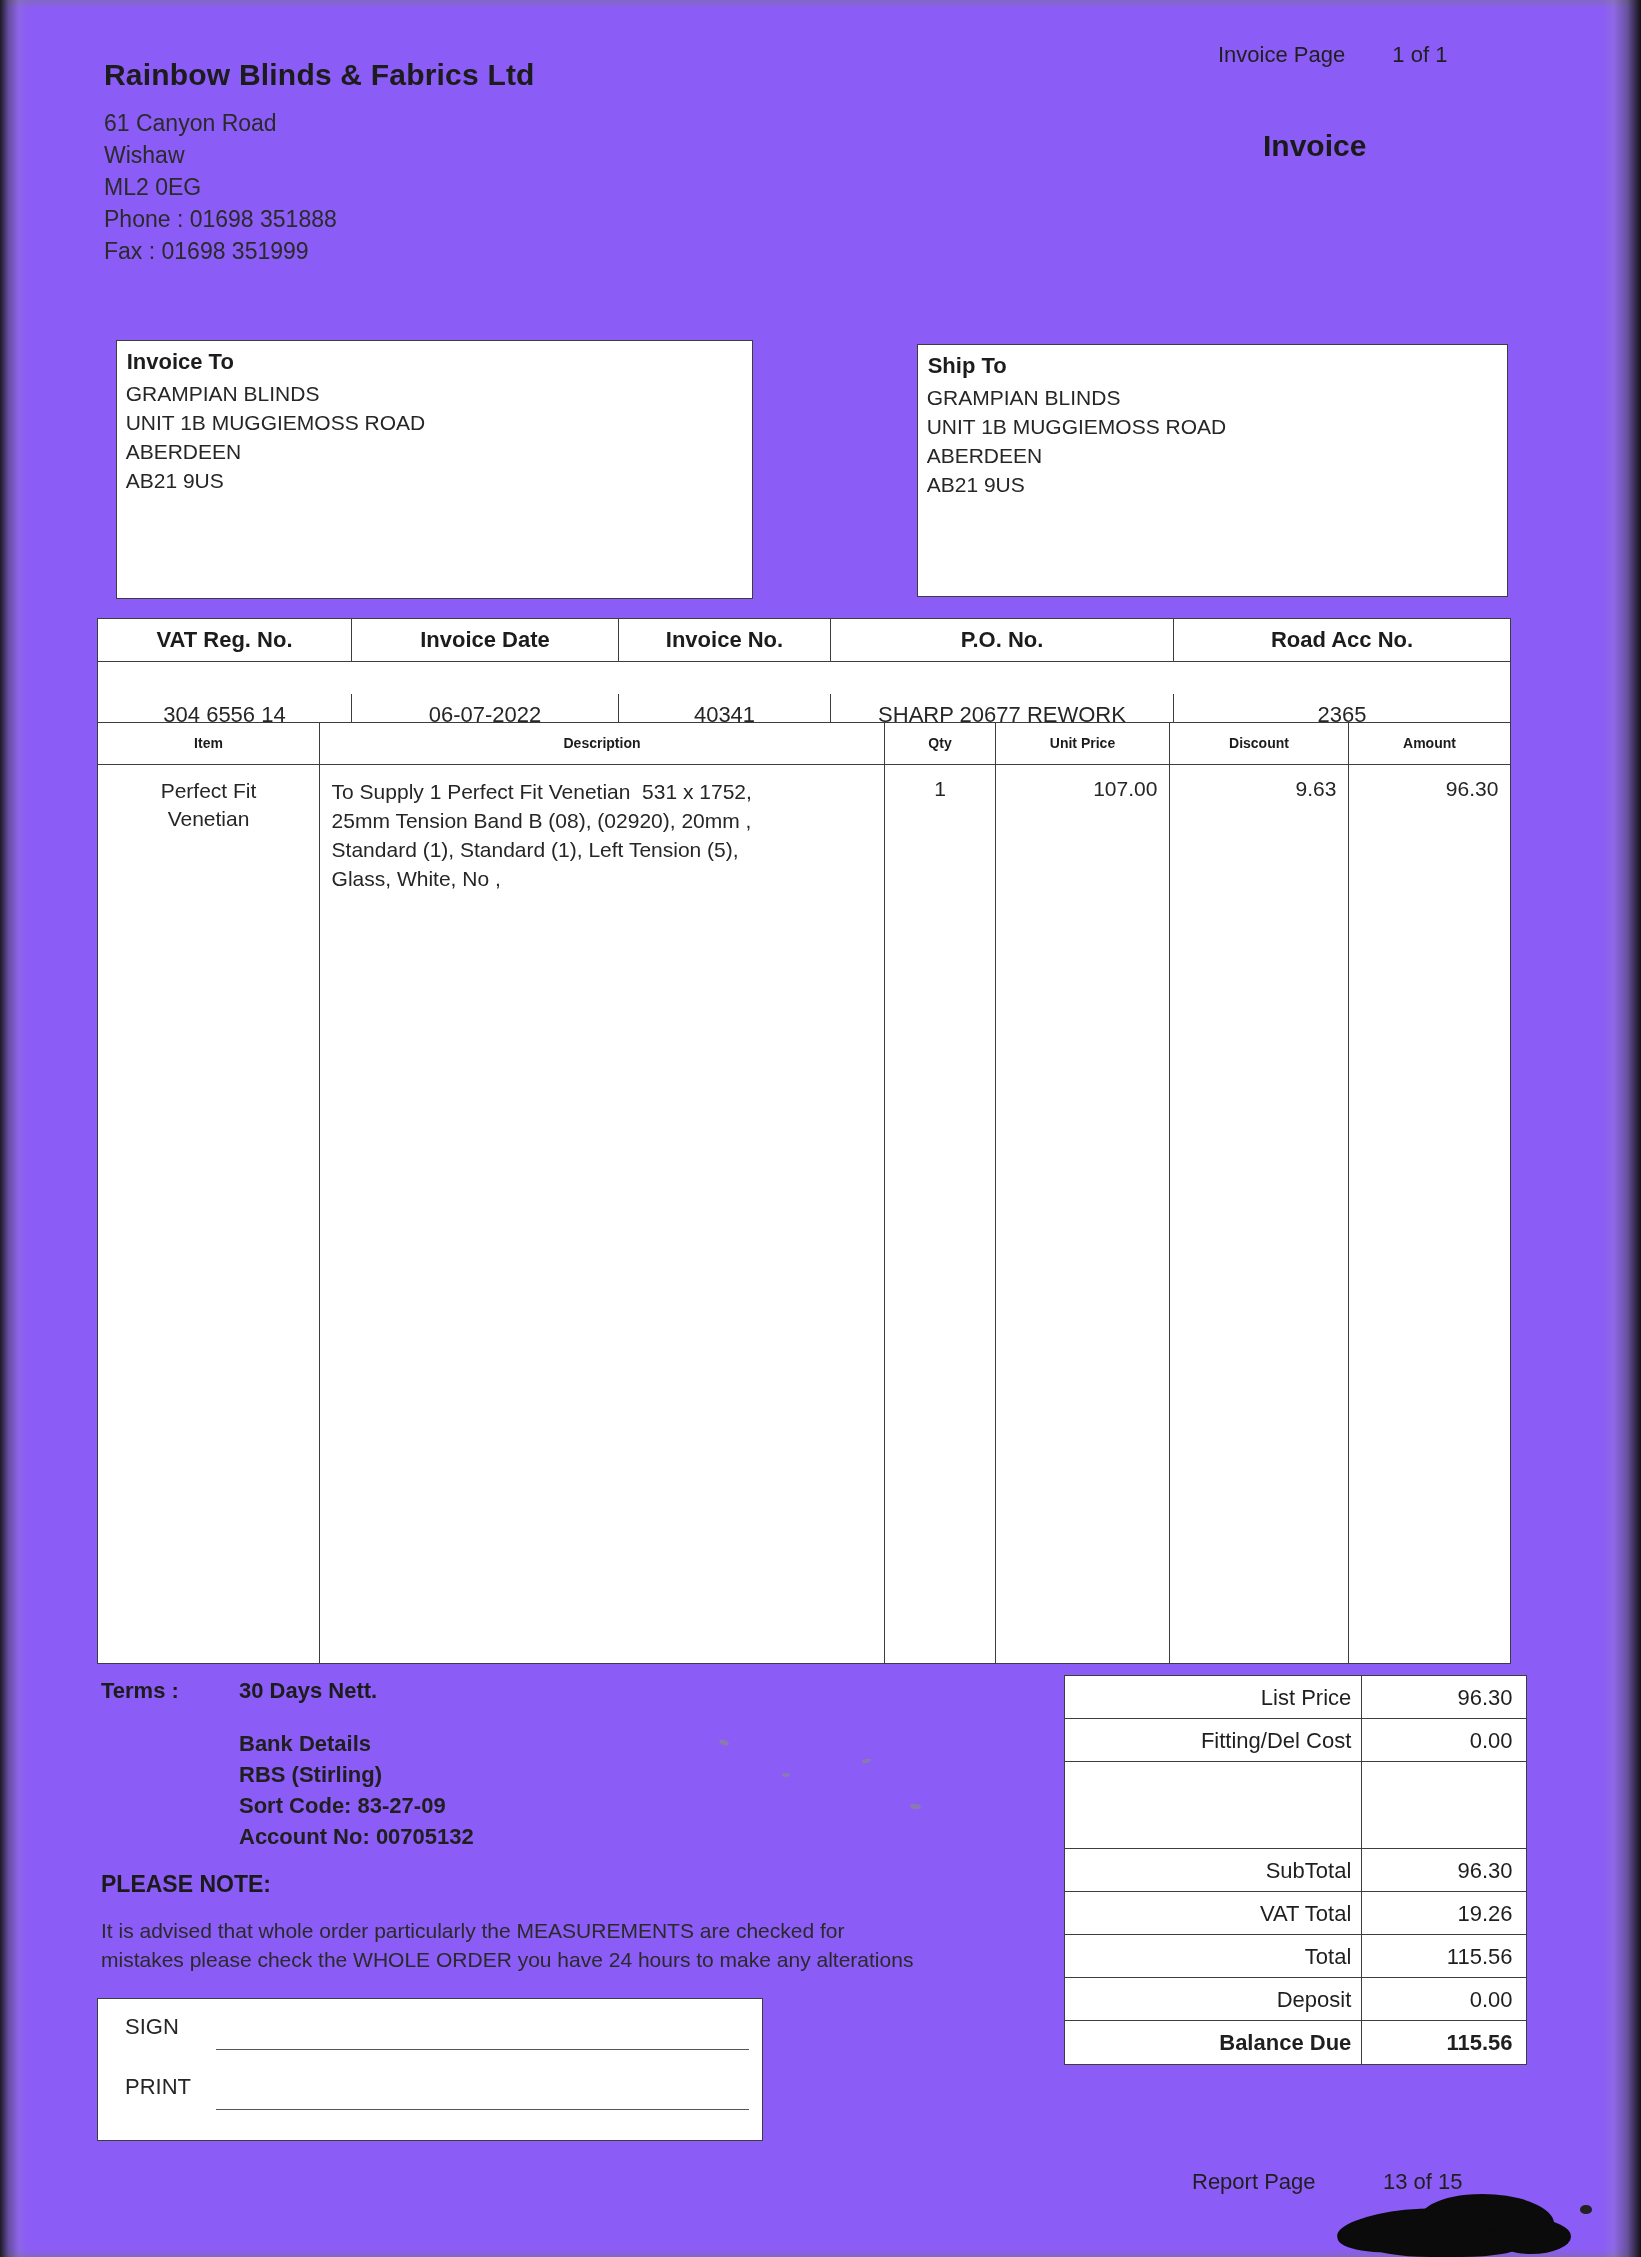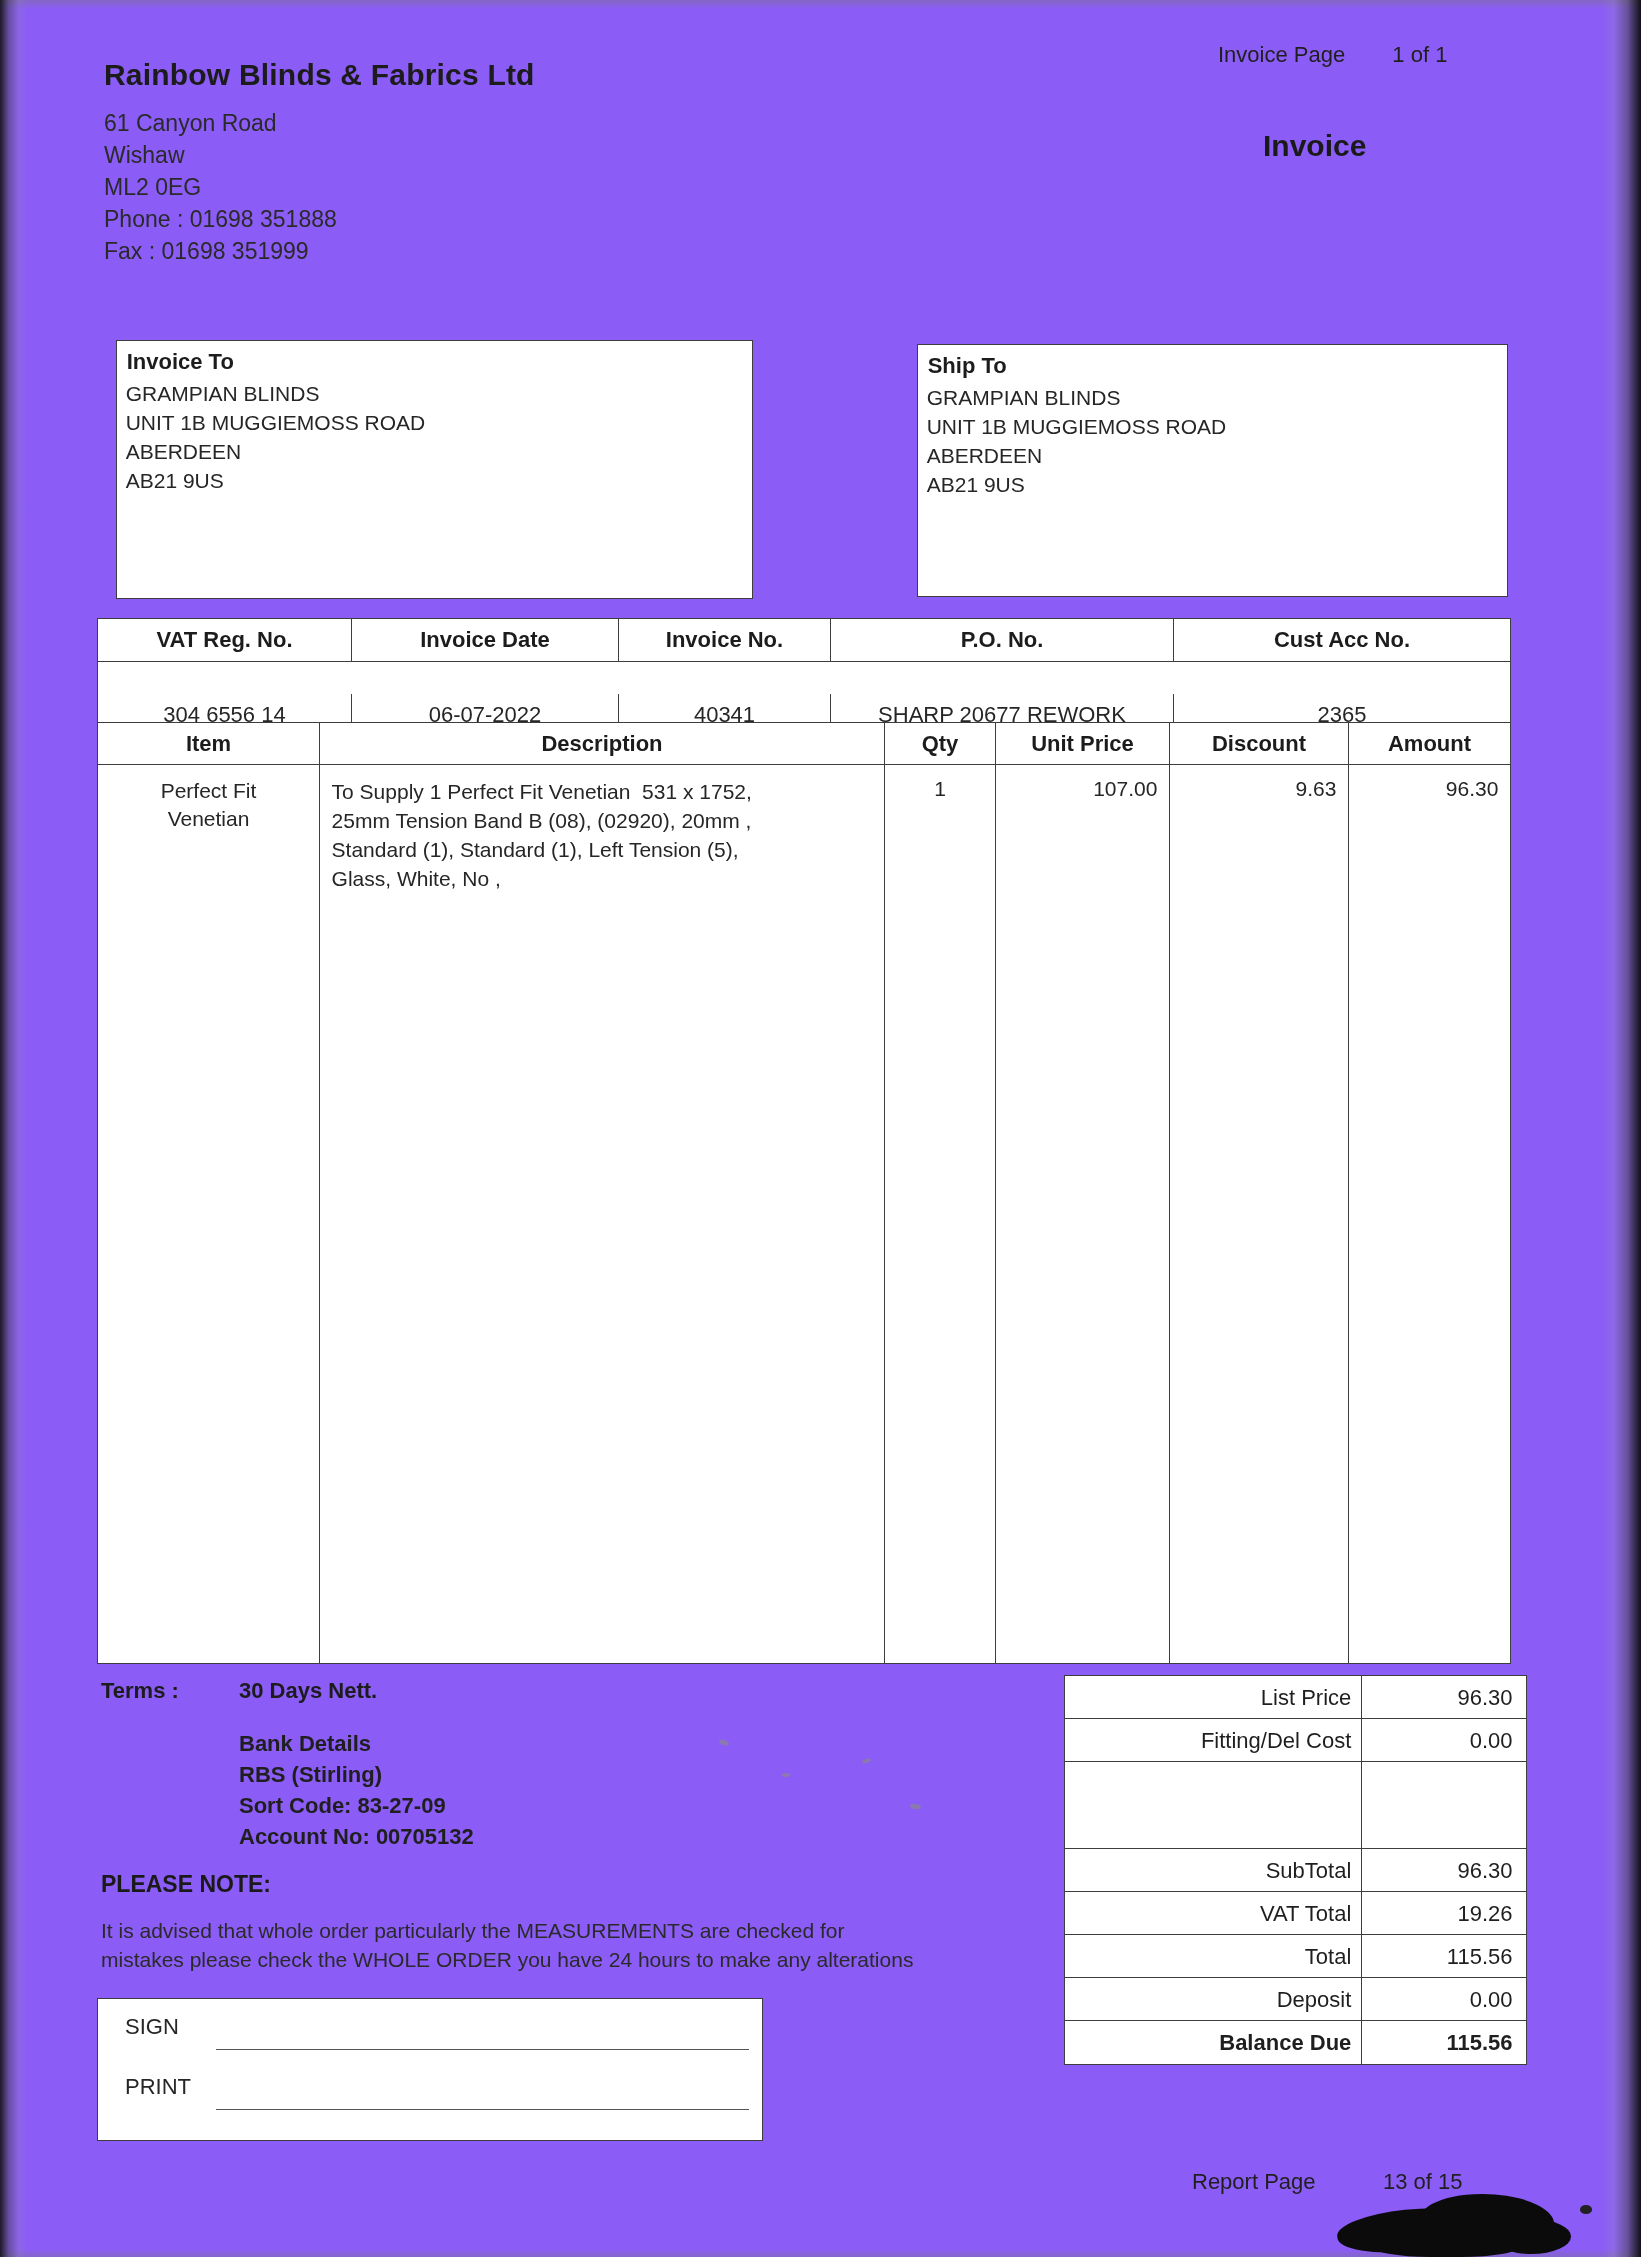--- a/index.html
+++ b/index.html
@@ -38,21 +38,21 @@
   .info { position:absolute; left:97px; top:618px; width:1414px; border:1.9px solid #3d3d3d;
     display:grid; grid-template-columns:254px 267px 212px 343px 1fr; background:#fff; }
   .info-h { border-right:1.9px solid #3d3d3d; border-bottom:1.9px solid #3d3d3d; height:43px; line-height:42px;
     text-align:center; font-weight:bold; font-size:22px; color:#1c1c1c; }
   .info-h.last, .info-v.last { border-right:none; }
   .info-v { border-right:1.9px solid #3d3d3d; height:43px; line-height:42px; text-align:center; font-size:22px; color:#262626;margin-top:32px; }
 
   
   .items { position:absolute; left:97px; top:722px; width:1414px; height:942px; border:1.9px solid #3d3d3d; background:#fff; }
   .items-header { display:grid; grid-template-columns:222px 565px 111px 174px 179px 1fr; height:42px; border-bottom:1.9px solid #3d3d3d; }
-  .items-h { border-right:1.9px solid #3d3d3d; text-align:center; font-weight:bold; font-size:22px; line-height:41px; color:#1c1c1c; }
+  .items-h { border-right:1.9px solid #3d3d3d; text-align:center; font-weight:bold; font-size:14px; line-height:41px; color:#1c1c1c; }
   .items-h.last { border-right:none; }
   .items-body { display:grid; grid-template-columns:222px 565px 111px 174px 179px 1fr; height:calc(100% - 42px); }
   .items-cell { border-right:1.9px solid #3d3d3d; font-size:21px; color:#262626; }
   .items-cell.last { border-right:none; }
   .cell-item { text-align:center; padding-top:11.6px; line-height:28px; }
   .cell-desc { padding:11.6px 15.4px 0 11.6px; line-height:29px; }
   .desc-line { white-space:pre-wrap; }
   .cell-qty { text-align:center; padding-top:11.6px; }
   .cell-num { text-align:right; padding:11.6px 11.6px 0 0; }
 
@@ -137,21 +137,21 @@
     <div class="line">UNIT 1B MUGGIEMOSS ROAD</div>
     <div class="line">ABERDEEN</div>
     <div class="line">AB21 9US</div>
   </div>
 
   <div class="info">
     <div class="info-h">VAT Reg. No.</div>
     <div class="info-h">Invoice Date</div>
     <div class="info-h">Invoice No.</div>
     <div class="info-h">P.O. No.</div>
-    <div class="info-h last">Cust Acc No.</div>
+    <div class="info-h last">Road Acc No.</div>
     <div class="info-v">304 6556 14</div>
     <div class="info-v">06-07-2022</div>
     <div class="info-v">40341</div>
     <div class="info-v">SHARP 20677 REWORK</div>
     <div class="info-v last">2365</div>
   </div>
 
   <div class="items">
     <div class="items-header">
       <div class="items-h">Item</div>

